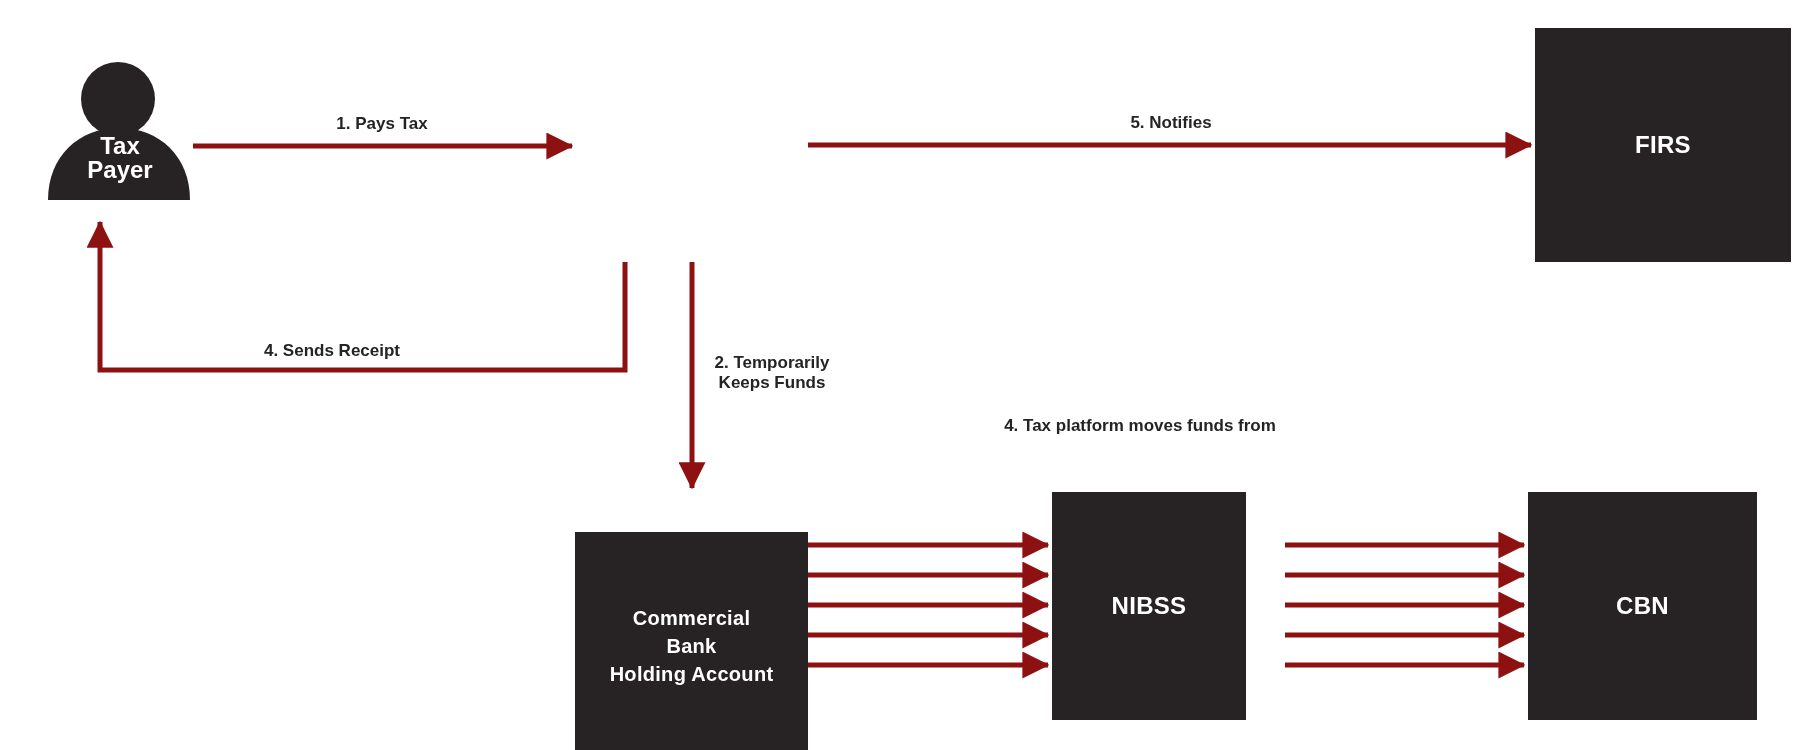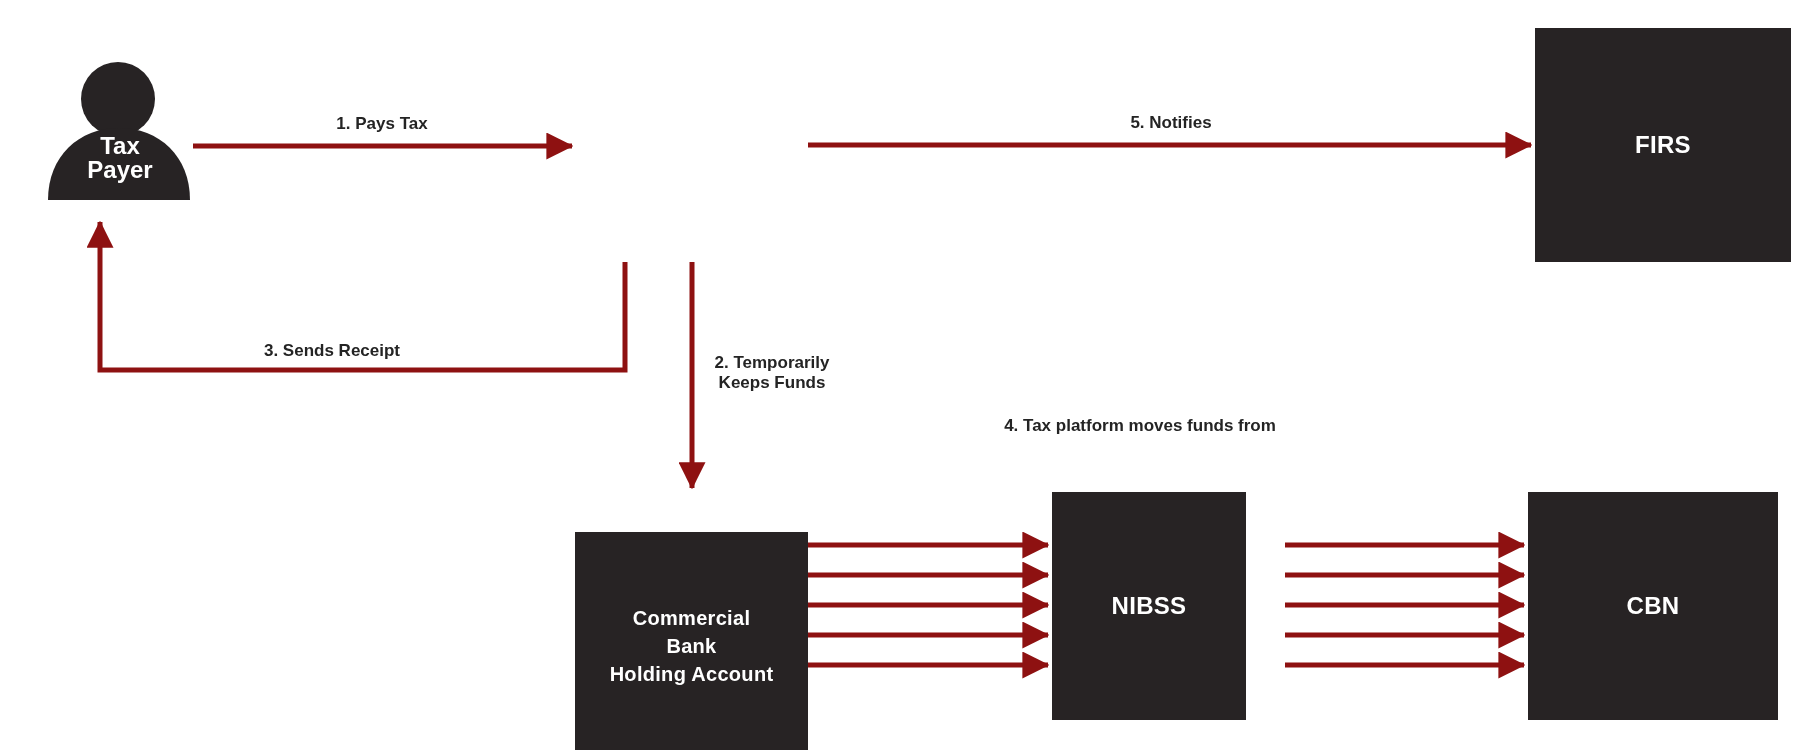--- a/index.html
+++ b/index.html
@@ -99,27 +99,27 @@
   <div class="node" style="left:1535px;top:28px;width:256px;height:234px;">FIRS</div>
 
   <div class="node multiline" style="left:575px;top:492px;width:233px;height:228px;">
     <div>Commercial</div>
     <div>Bank</div>
     <div>Holding Account</div>
   </div>
 
   <div class="node" style="left:1052px;top:492px;width:194px;height:228px;">NIBSS</div>
 
-  <div class="node" style="left:1528px;top:492px;width:250px;height:228px;">CBN</div>
+  <div class="node" style="left:1528px;top:492px;width:229px;height:228px;">CBN</div>
 
   <div class="edge-label" style="left:382px;top:114px;">1. Pays Tax</div>
 
   <div class="edge-label" style="left:1171px;top:113px;">5. Notifies</div>
 
-  <div class="edge-label" style="left:332px;top:341px;">3. Sends Receipt</div>
+  <div class="edge-label" style="left:332px;top:341px;">4. Sends Receipt</div>
 
   <div class="edge-label two-line" style="left:772px;top:353px;">
     <div>2. Temporarily</div>
     <div>Keeps Funds</div>
   </div>
 
   <div class="edge-label three-line" style="left:1140px;top:414px;">
     <div>4. Tax platform moves funds from</div>
   </div>
 

